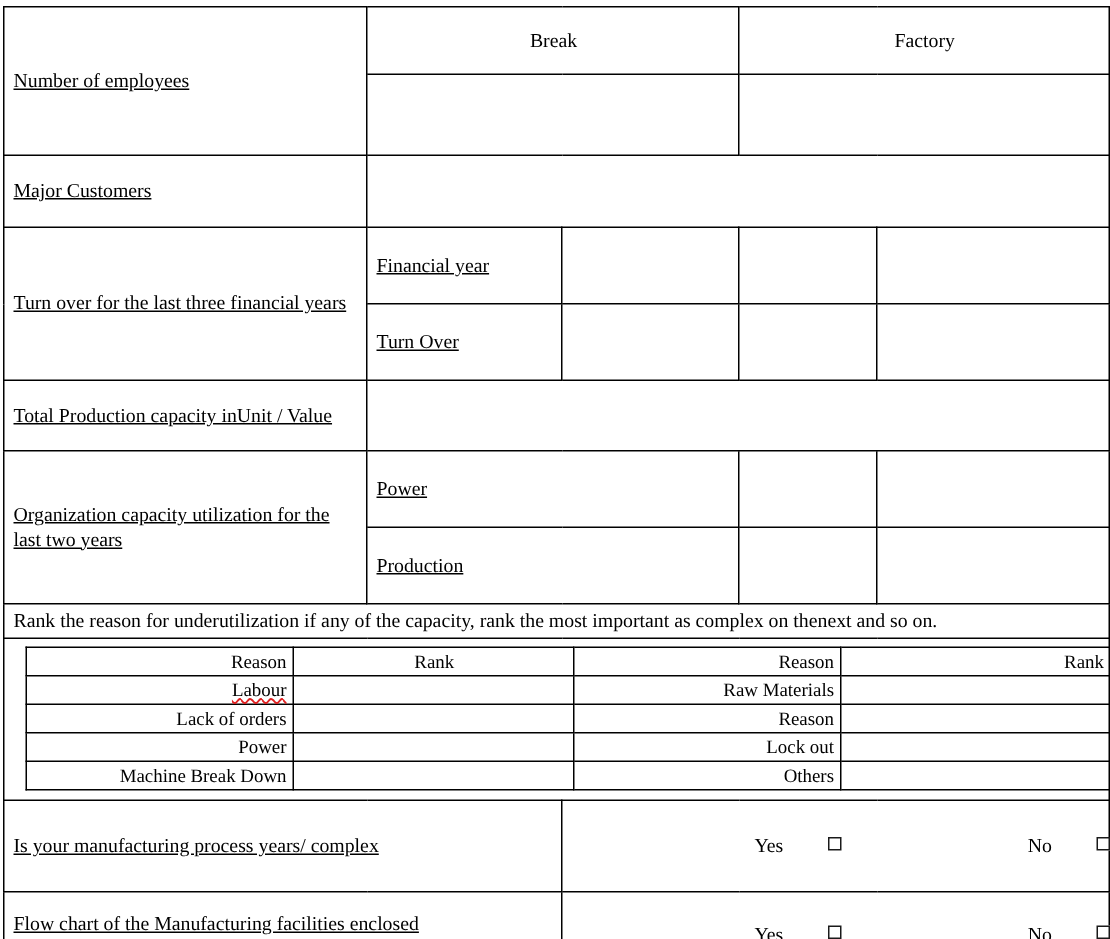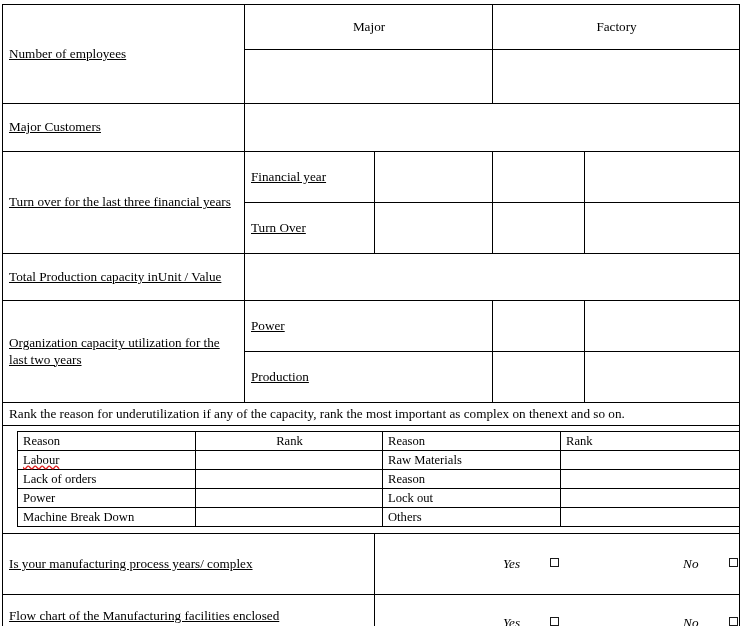--- a/index.html
+++ b/index.html
@@ -65,20 +65,21 @@
     width: 723px;
     font-size: 12.6px;
     line-height: 1.15;
     border: 1.6px solid #000;
   }
   table.rank td {
     border: 1px solid #000;
     height: 16px;
     padding: 1px 4px 1px 5px;
     vertical-align: middle;
+    text-align: right;
   }
   table.rank td.rank-head-center {
     text-align: center;
   }
   .misspelled {
     text-decoration: underline wavy #e02020;
     text-decoration-skip-ink: none;
     -webkit-text-decoration: underline wavy #e02020;
   }
 
@@ -119,41 +120,40 @@
     width: 124px;
   }
 
   td.q-cell {
     vertical-align: top;
     padding-top: 5px;
   }
   td.yn-cell {
     vertical-align: middle;
     padding: 0;
-    font-style: italic;
   }
 </style>
 </head>
 <body>
 
 <div class="page">
 
   <table class="form">
     <colgroup>
       <col style="width:242px">
       <col style="width:130px">
       <col style="width:118px">
       <col style="width:92px">
       <col style="width:155px">
     </colgroup>
     <tbody>
 
       <tr>
         <td class="label-cell" rowspan="2">Number of employees</td>
-        <td class="center" colspan="2" style="height:38px">Major</td>
+        <td class="center" colspan="2" style="height:38px">Break</td>
         <td class="center" colspan="2">Factory</td>
       </tr>
       <tr>
         <td class="blank" colspan="2" style="height:47px"></td>
         <td class="blank" colspan="2"></td>
       </tr>
 
       <tr>
         <td class="label-cell" style="height:41px">Major Customers</td>
         <td class="blank" colspan="4"></td>

